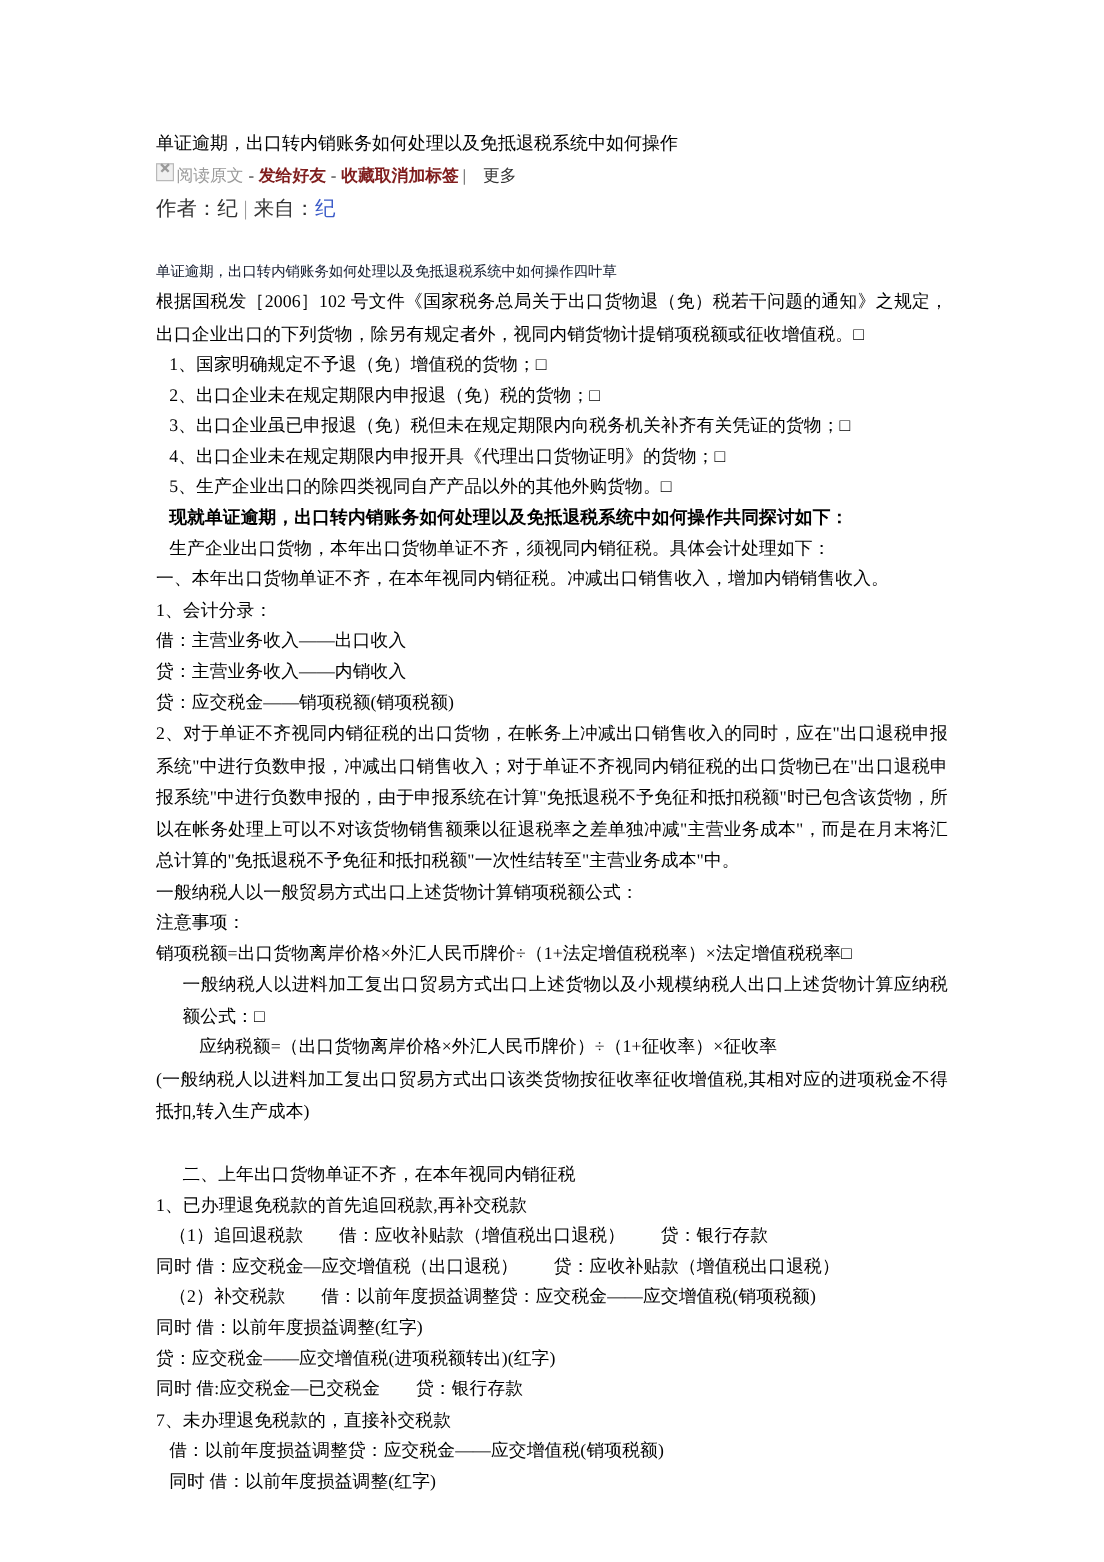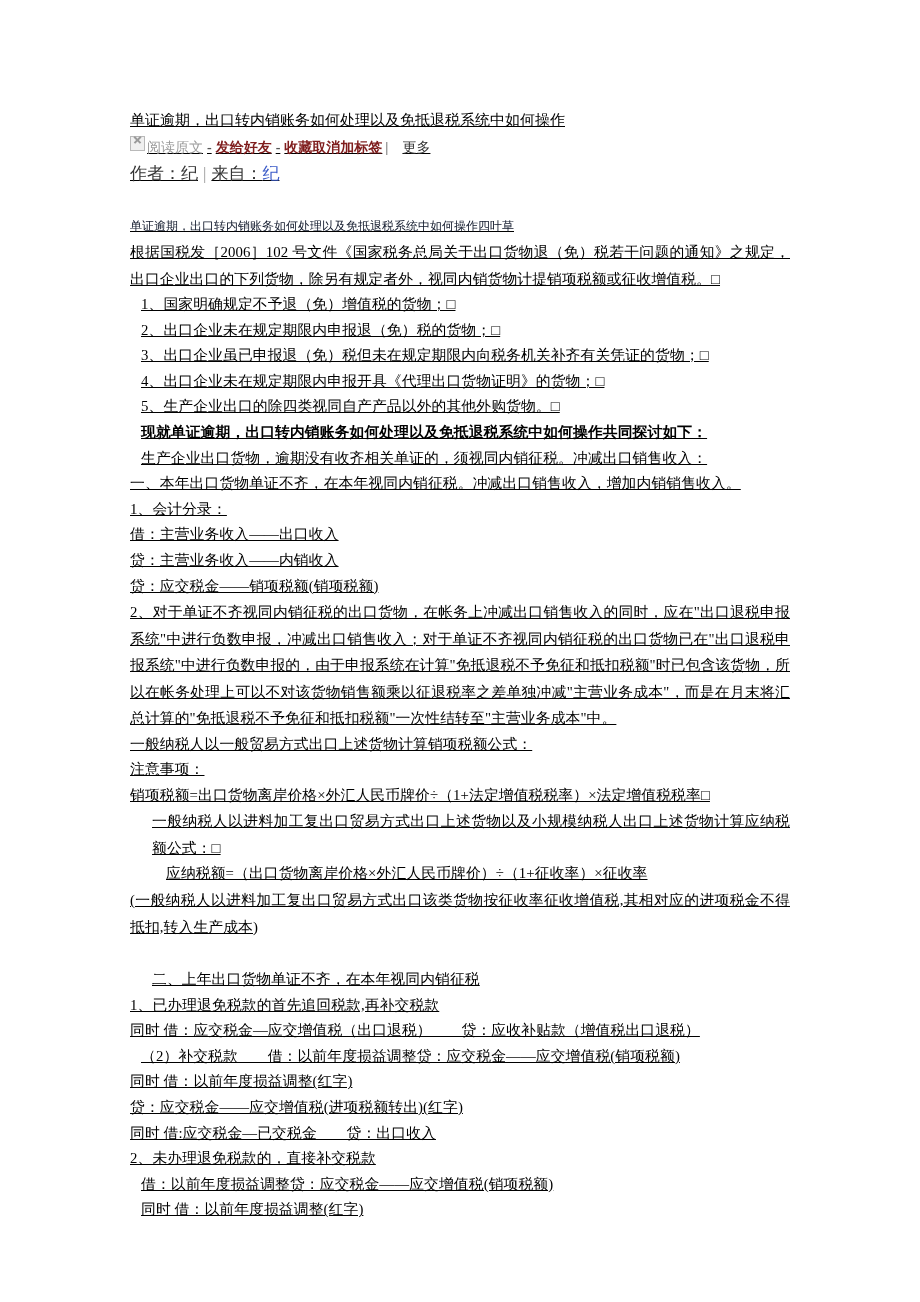--- a/index.html
+++ b/index.html
@@ -19,21 +19,20 @@
   }
   .page {
     position: relative;
     width: 920px;
     height: 1302px;
     box-sizing: border-box;
     padding: 108px 130px 0 130px;
   }
   .content {
     width: 660px;
-    text-decoration: underline;
   }
 
   
   .doc-title {
     font-size: 15px;
     line-height: 25px;
     color: #000;
     margin: 0 0 3px 0;
     white-space: nowrap;
   }
@@ -157,45 +156,46 @@
 
     <p class="para just-block">根据国税发［2006］102 号文件《国家税务总局关于出口货物退（免）税若干问题的通知》之规定，出口企业出口的下列货物，除另有规定者外，视同内销货物计提销项税额或征收增值税。□</p>
 
     <p class="para indent-1">1、国家明确规定不予退（免）增值税的货物；□</p>
     <p class="para indent-1">2、出口企业未在规定期限内申报退（免）税的货物；□</p>
     <p class="para indent-1">3、出口企业虽已申报退（免）税但未在规定期限内向税务机关补齐有关凭证的货物；□</p>
     <p class="para indent-1">4、出口企业未在规定期限内申报开具《代理出口货物证明》的货物；□</p>
     <p class="para indent-1">5、生产企业出口的除四类视同自产产品以外的其他外购货物。□</p>
 
     <p class="para indent-1 bold">现就单证逾期，出口转内销账务如何处理以及免抵退税系统中如何操作共同探讨如下：</p>
-    <p class="para indent-1">生产企业出口货物，逾期没有收齐相关单证的，须视同内销征税。冲减出口销售收入：</p>
+    <p class="para indent-1">生产企业出口货物，本年出口货物单证不齐，须视同内销征税。具体会计处理如下：</p>
 
     <p class="para">一、本年出口货物单证不齐，在本年视同内销征税。冲减出口销售收入，增加内销销售收入。</p>
     <p class="para">1、会计分录：</p>
     <p class="para">借：主营业务收入——出口收入</p>
     <p class="para">贷：主营业务收入——内销收入</p>
     <p class="para">贷：应交税金——销项税额(销项税额)</p>
 
     <p class="para just-block">2、对于单证不齐视同内销征税的出口货物，在帐务上冲减出口销售收入的同时，应在"出口退税申报系统"中进行负数申报，冲减出口销售收入；对于单证不齐视同内销征税的出口货物已在"出口退税申报系统"中进行负数申报的，由于申报系统在计算"免抵退税不予免征和抵扣税额"时已包含该货物，所以在帐务处理上可以不对该货物销售额乘以征退税率之差单独冲减"主营业务成本"，而是在月末将汇总计算的"免抵退税不予免征和抵扣税额"一次性结转至"主营业务成本"中。</p>
 
     <p class="para">一般纳税人以一般贸易方式出口上述货物计算销项税额公式：</p>
     <p class="para">注意事项：</p>
     <p class="para">销项税额=出口货物离岸价格×外汇人民币牌价÷（1+法定增值税税率）×法定增值税税率□</p>
     <p class="para indent-2 just-block">一般纳税人以进料加工复出口贸易方式出口上述货物以及小规模纳税人出口上述货物计算应纳税额公式：□</p>
     <p class="para indent-3">应纳税额=（出口货物离岸价格×外汇人民币牌价）÷（1+征收率）×征收率</p>
     <p class="para just-block">(一般纳税人以进料加工复出口贸易方式出口该类货物按征收率征收增值税,其相对应的进项税金不得抵扣,转入生产成本)</p>
 
     <div class="spacer-lg"></div>
 
     <p class="para indent-2">二、上年出口货物单证不齐，在本年视同内销征税</p>
     <p class="para">1、已办理退免税款的首先追回税款,再补交税款</p>
+    <p class="para indent-1">（1）追回退税款　　借：应收补贴款（增值税出口退税）　　贷：银行存款</p>
     <p class="para">同时  借：应交税金—应交增值税（出口退税）　　贷：应收补贴款（增值税出口退税）</p>
     <p class="para indent-1">（2）补交税款　　借：以前年度损益调整贷：应交税金——应交增值税(销项税额)</p>
     <p class="para">同时  借：以前年度损益调整(红字)</p>
     <p class="para">贷：应交税金——应交增值税(进项税额转出)(红字)</p>
-    <p class="para">同时  借:应交税金—已交税金　　贷：出口收入</p>
-
-    <p class="para">2、未办理退免税款的，直接补交税款</p>
+    <p class="para">同时  借:应交税金—已交税金　　贷：银行存款</p>
+
+    <p class="para">7、未办理退免税款的，直接补交税款</p>
     <p class="para indent-1">借：以前年度损益调整贷：应交税金——应交增值税(销项税额)</p>
     <p class="para indent-1">同时  借：以前年度损益调整(红字)</p>
 
   </div>
 </div>
 
 </body></html>

